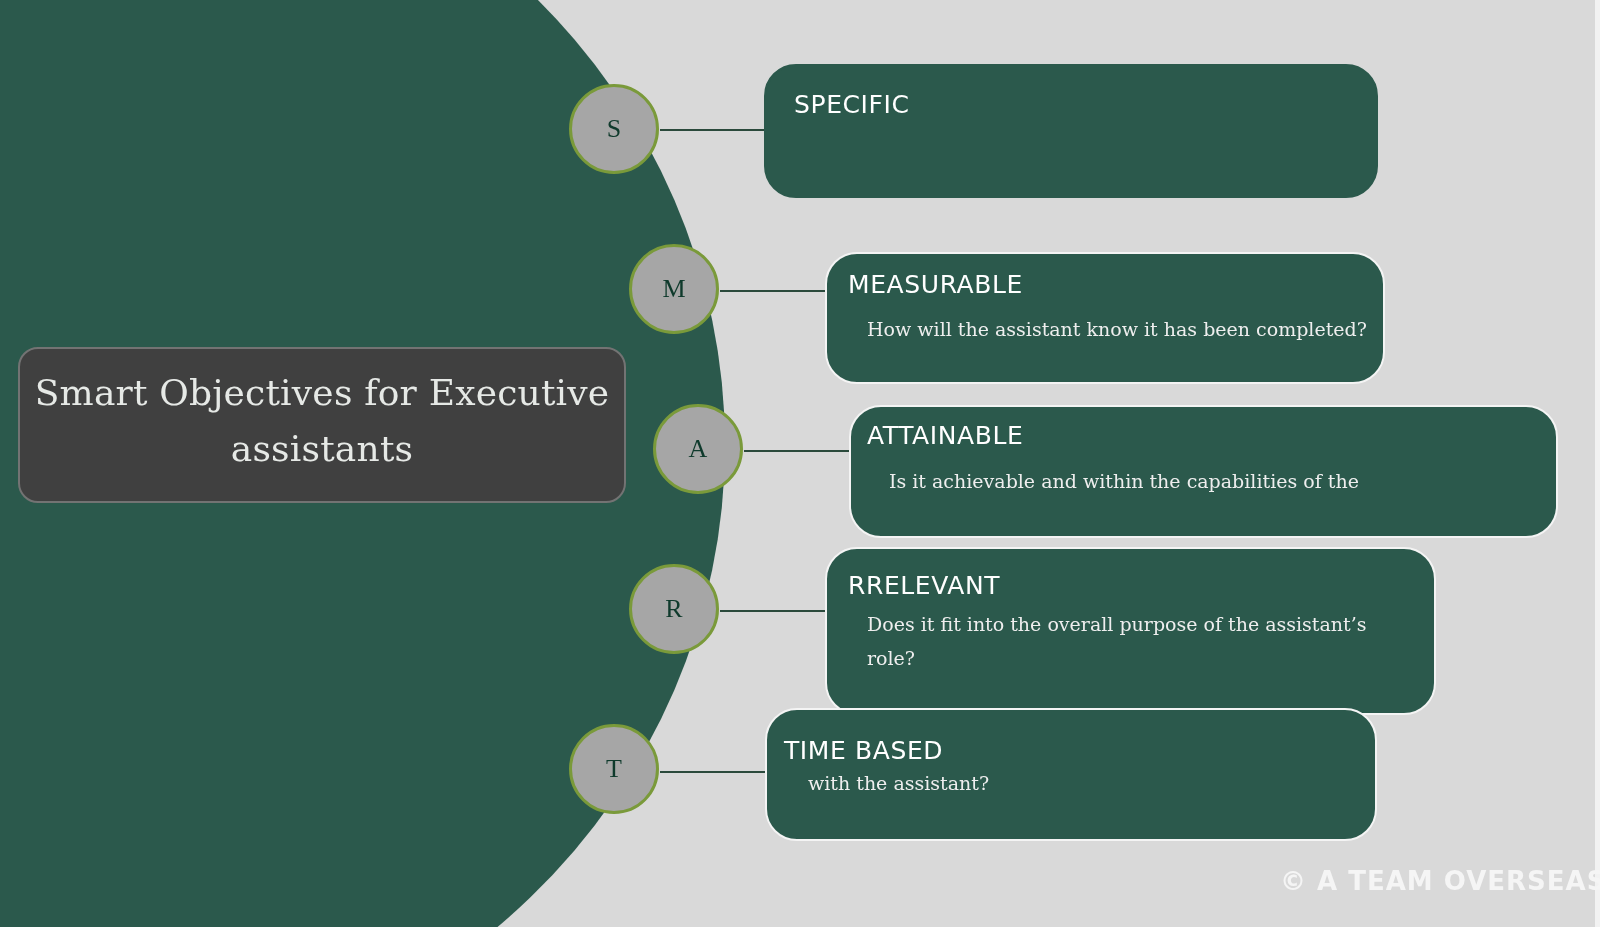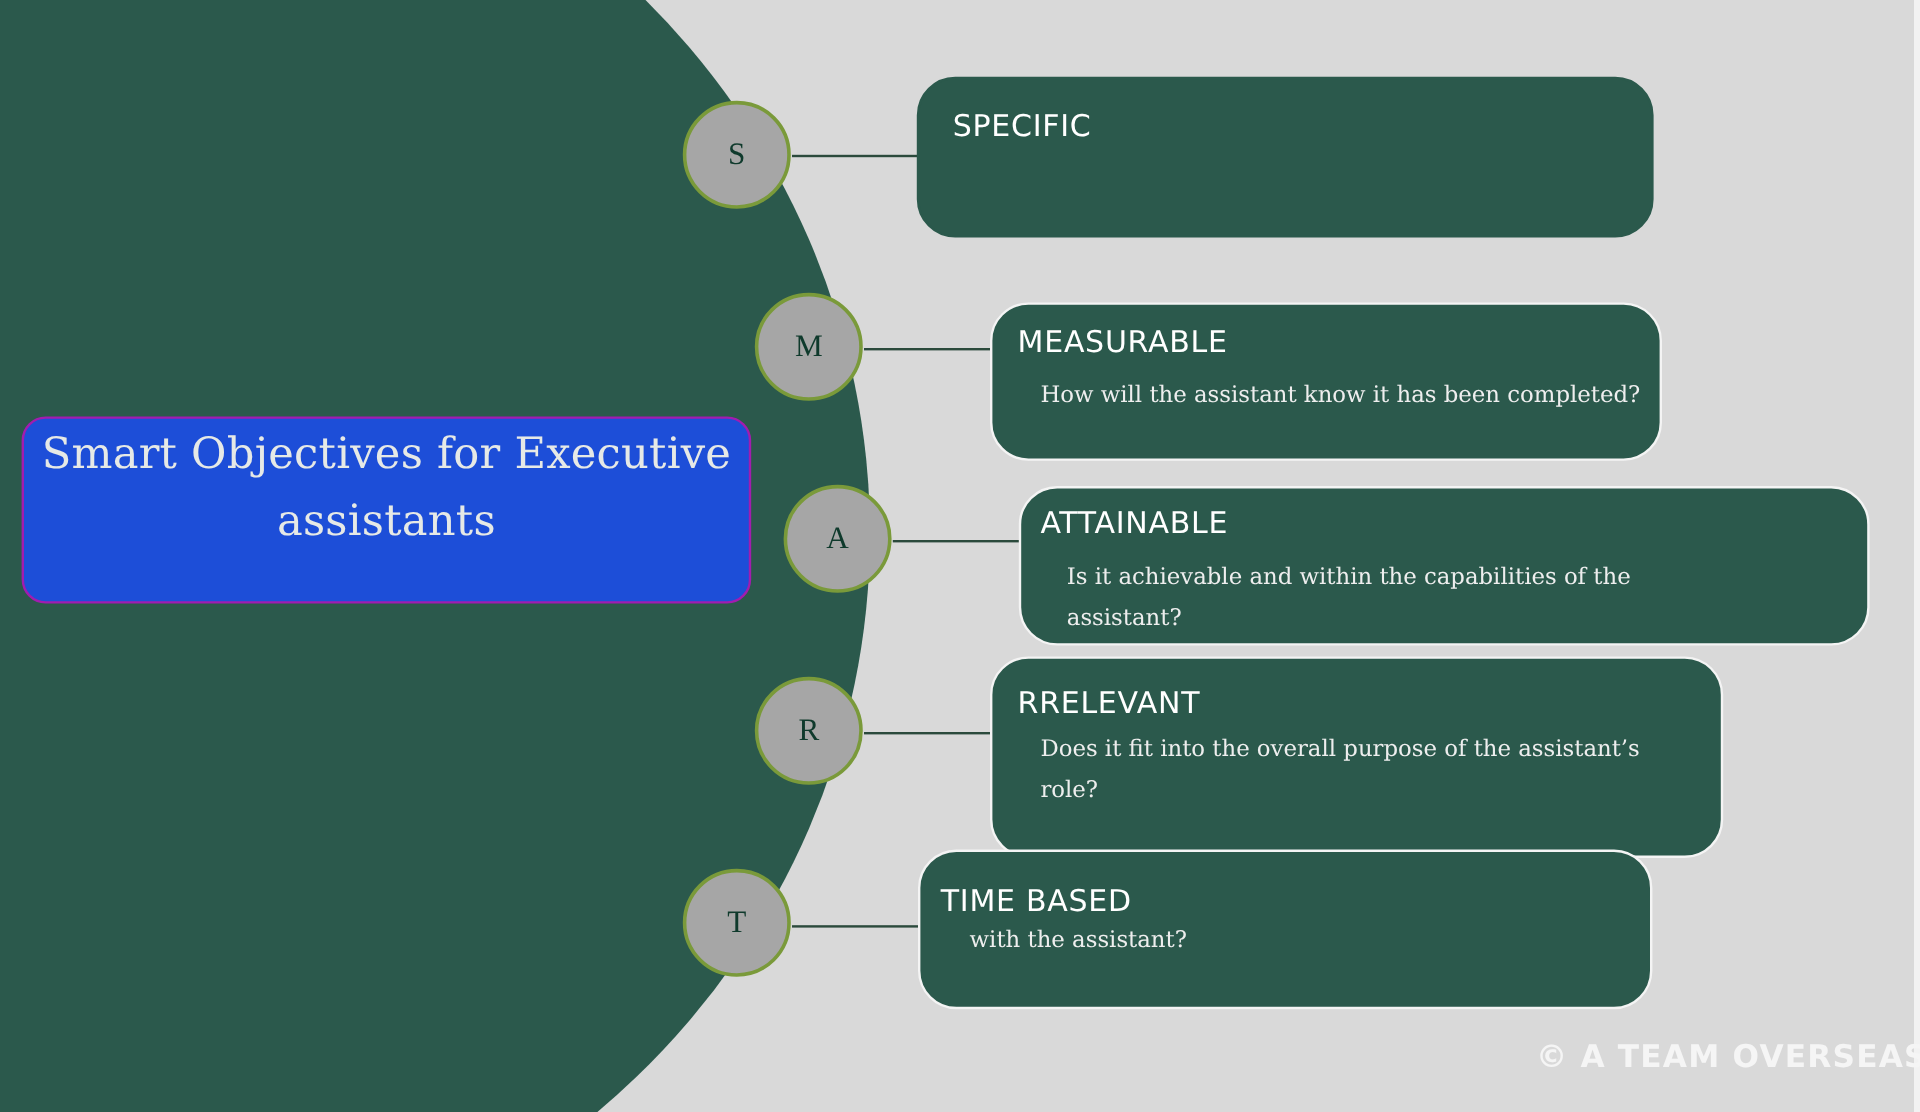--- a/index.html
+++ b/index.html
@@ -5,24 +5,24 @@
   html, body { margin:0; padding:0; }
   body {
     width:1600px; height:927px; position:relative; overflow:hidden;
     background:#d9d9d9;
     font-family:"Liberation Serif", "DejaVu Serif", serif;
   }
   .edge-strip { position:absolute; right:0; top:0; width:5px; height:927px; background:#f2f2f2; }
   .big-shape { position:absolute; left:0; top:0; width:1600px; height:927px; pointer-events:none; }
   .title-box {
     position:absolute; left:18px; top:347px; width:608px; height:156px;
-    background:#1d4ed8; border:2px solid #a21caf; border-radius:20px;
+    background:#404040; border:2px solid #737373; border-radius:20px;
     box-sizing:border-box; text-align:center; color:#e6e9e6;
     font-family:"DejaVu Serif", serif; font-size:36px; line-height:56px;
-    padding-top:2px; letter-spacing:0.2px;
+    padding-top:16px; letter-spacing:0.2px;
   }
   .connector { position:absolute; height:2px; background:#2b4a3c; }
   .letter-circle {
     position:absolute; width:90px; height:90px; border-radius:50%;
     background:#a6a6a6; border:3px solid #7a9a3a; box-sizing:border-box;
     display:flex; align-items:center; justify-content:center;
     color:#0f3a2c; font-family:"Liberation Serif", serif; font-size:26px;
   }
   .card {
     position:absolute; background:#2b594c; border:2px solid #f4f4f4;
@@ -77,21 +77,20 @@
 </div>
 
 <div class="connector" style="left:744px; top:450px; width:106px;"></div>
 <div class="letter-circle" style="left:653px; top:404px;">
   <span>A</span>
 </div>
 <div class="card" style="left:849px; top:405px; width:709px; height:133px;">
   <div class="card-title" style="left:16px; top:14px;">ATTAINABLE</div>
   <div class="card-body" style="left:38px; top:57px;">
     <div>Is it achievable and within the capabilities of the</div>
-    <div>assistant?</div>
   </div>
 </div>
 
 <div class="connector" style="left:720px; top:610px; width:106px;"></div>
 <div class="letter-circle" style="left:629px; top:564px;">
   <span>R</span>
 </div>
 <div class="card" style="left:825px; top:547px; width:611px; height:168px;">
   <div class="card-title" style="left:21px; top:22px;">RRELEVANT</div>
   <div class="card-body" style="left:40px; top:58px;">

